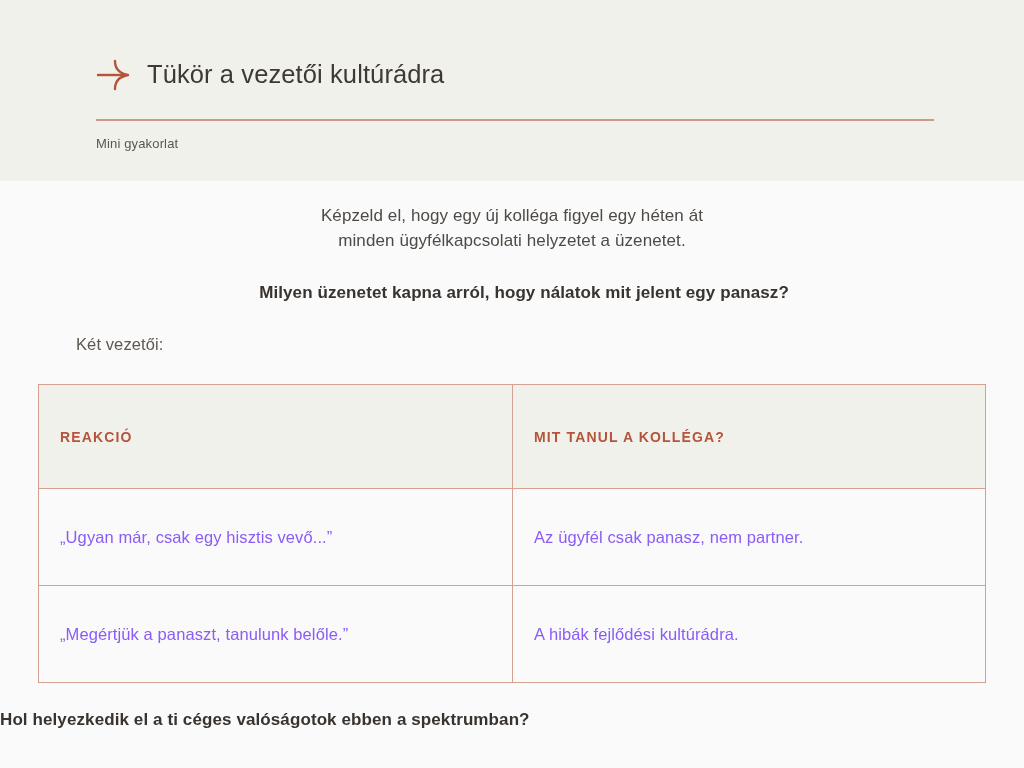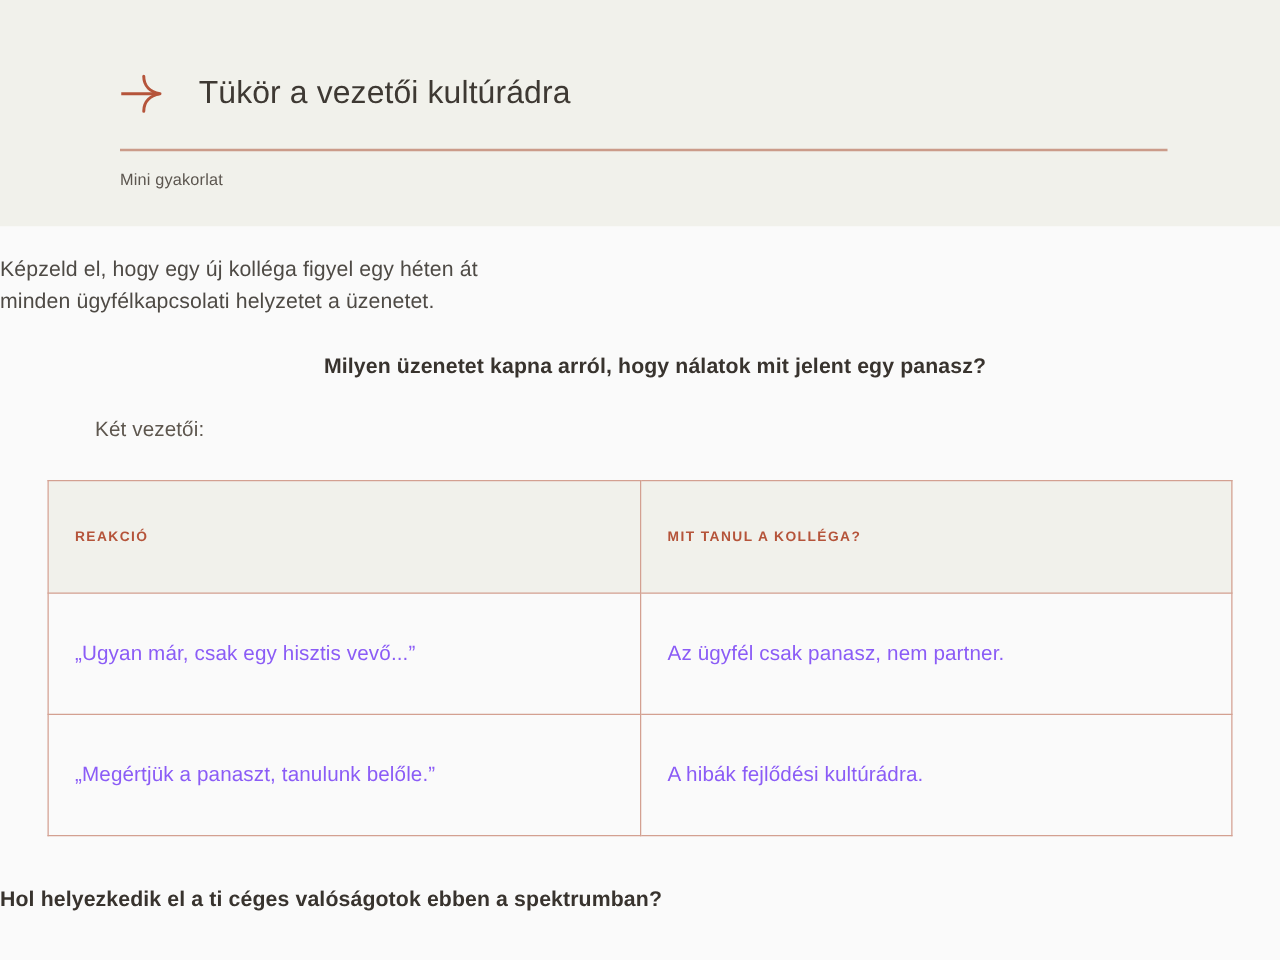--- a/index.html
+++ b/index.html
@@ -15,40 +15,40 @@
 
   
   .header-band {
     position:absolute; left:0; top:0; width:1024px; height:181px;
     background:#F1F1EB;
   }
   .header-inner { position:absolute; left:96px; top:0; width:838px; height:181px; }
 
   .title-row {
     position:absolute; left:0; top:58px;
-    display:flex; align-items:center; gap:27px;
+    display:flex; align-items:center; gap:15px;
   }
   .arrow-icon { width:36px; height:34px; display:block; flex:0 0 auto; }
   .slide-title {
     font-size:25.5px; font-weight:400; letter-spacing:.1px;
     color:#3E3933; white-space:nowrap; line-height:1;
   }
   .title-rule {
     position:absolute; left:0; top:118.5px; width:838px; height:2px;
     background:#CB9B89;
   }
   .subtitle {
     position:absolute; left:0; top:136px;
     font-size:13px; font-weight:400; color:#5C564F; letter-spacing:.15px;
   }
 
   
   .intro {
     position:absolute; left:0; top:203px; width:1024px;
-    text-align:left;
+    text-align:center;
     font-size:17px; font-weight:400; color:#4E4A45;
     line-height:25px; letter-spacing:.1px;
   }
   .question-main {
     position:absolute; left:12px; top:283px; width:1024px;
     text-align:center;
     font-size:17px; font-weight:700; color:#38332E; letter-spacing:.1px;
   }
   .lead-label {
     position:absolute; left:76px; top:335px;
@@ -61,23 +61,23 @@
     border-collapse:collapse; table-layout:fixed;
   }
   .grid-table col.c1 { width:474px; }
   .grid-table col.c2 { width:473px; }
   .grid-table th, .grid-table td {
     border:1px solid #D3A091;
     text-align:left; vertical-align:middle;
   }
   .grid-table thead th {
     background:#F1F1EB;
-    height:90px;
+    height:104px;
     padding:0 21px;
-    font-size:11px; font-weight:700;
+    font-size:14px; font-weight:700;
     letter-spacing:1.15px;
     color:#B5543A;
     text-transform:uppercase;
   }
   .grid-table tbody td {
     background:#FAFAFA;
     height:97px;
     padding:0 21px;
     font-size:16.5px; font-weight:400;
     color:#8b5cf6; letter-spacing:.1px;

